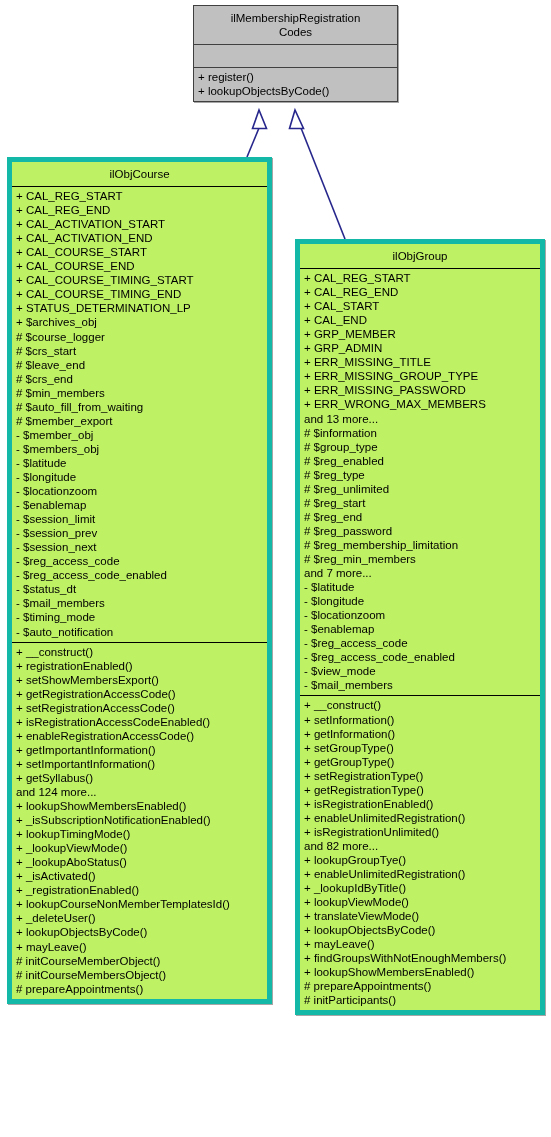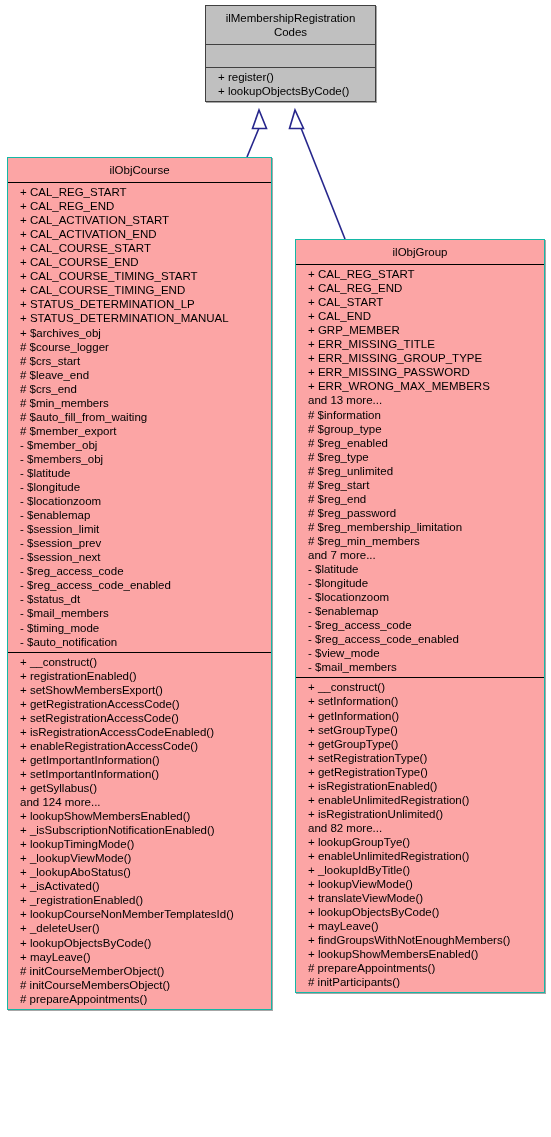--- a/index.html
+++ b/index.html
@@ -15,22 +15,22 @@
     overflow: hidden;
   }
   #diagram {
     position: absolute;
     left: 0; top: 0;
     width: 551px; height: 1137px;
   }
   .uml-class {
     position: absolute;
     box-sizing: border-box;
-    border: 1px solid #14b8a6;
-    background: #fca5a5;
+    border: 5px solid #14b8a6;
+    background: #bef264;
     font-size: 11.5px;
     line-height: 14.05px;
     color: #000000;
   }
   .uml-class.abstract-interface {
     background: #c0c0c0;
     border: 1px solid #404040;
     box-shadow: 1px 1px 0 rgba(0,0,0,0.35);
   }
   .uml-class.plain {
@@ -38,21 +38,21 @@
   }
   .class-name {
     text-align: center;
     padding: 5px 4px 5px 4px;
     font-size: 11.5px;
     line-height: 14.05px;
     white-space: pre-line;
   }
   .compartment {
     border-top: 1px solid #000000;
-    padding: 2px 3px 3px 12px;
+    padding: 2px 3px 3px 4px;
   }
   .abstract-interface .compartment {
     border-top: 1px solid #404040;
   }
   .compartment.empty {
     height: 22px;
     padding: 0;
   }
   .member {
     white-space: normal;
@@ -77,21 +77,21 @@
       <line x1="259" y1="128" x2="247" y2="157" stroke="#26268c" stroke-width="1.6"></line>
       <polygon points="259,110 252.5,128.5 266.5,128.5" fill="#ffffff" stroke="#26268c" stroke-width="1.6"></polygon>
     </g>
 
     <g>
       <line x1="301" y1="128" x2="345" y2="239" stroke="#26268c" stroke-width="1.6"></line>
       <polygon points="295,110 289.5,128.5 303.5,128.5" fill="#ffffff" stroke="#26268c" stroke-width="1.6"></polygon>
     </g>
   </svg>
 
-  <div class="uml-class abstract-interface" style="left:193px; top:5px; width:171px;margin-left:12px;">
+  <div class="uml-class abstract-interface" style="left:193px; top:5px; width:205px;">
     <div class="class-name">ilMembershipRegistration
 Codes</div>
     <div class="compartment empty"></div>
     <div class="compartment">
       <div class="member">+ register()</div>
       <div class="member">+ lookupObjectsByCode()</div>
     </div>
   </div>
 
   <div class="uml-class plain" style="left:7px; top:157px; width:265px;">
@@ -99,21 +99,20 @@
     <div class="compartment" id="course-attrs">
         <div class="member">+ CAL_REG_START</div>
         <div class="member">+ CAL_REG_END</div>
         <div class="member">+ CAL_ACTIVATION_START</div>
         <div class="member">+ CAL_ACTIVATION_END</div>
         <div class="member">+ CAL_COURSE_START</div>
         <div class="member">+ CAL_COURSE_END</div>
         <div class="member">+ CAL_COURSE_TIMING_START</div>
         <div class="member">+ CAL_COURSE_TIMING_END</div>
         <div class="member">+ STATUS_DETERMINATION_LP</div>
-        <div class="member">+ STATUS_DETERMINATION_MANUAL</div>
         <div class="member">+ $archives_obj</div>
         <div class="member"># $course_logger</div>
         <div class="member"># $crs_start</div>
         <div class="member"># $leave_end</div>
         <div class="member"># $crs_end</div>
         <div class="member"># $min_members</div>
         <div class="member"># $auto_fill_from_waiting</div>
         <div class="member"># $member_export</div>
         <div class="member">- $member_obj</div>
         <div class="member">- $members_obj</div>
@@ -161,20 +160,21 @@
   </div>
 
   <div class="uml-class plain" style="left:295px; top:239px; width:250px;">
     <div class="class-name">ilObjGroup</div>
     <div class="compartment" id="group-attrs">
         <div class="member">+ CAL_REG_START</div>
         <div class="member">+ CAL_REG_END</div>
         <div class="member">+ CAL_START</div>
         <div class="member">+ CAL_END</div>
         <div class="member">+ GRP_MEMBER</div>
+        <div class="member">+ GRP_ADMIN</div>
         <div class="member">+ ERR_MISSING_TITLE</div>
         <div class="member">+ ERR_MISSING_GROUP_TYPE</div>
         <div class="member">+ ERR_MISSING_PASSWORD</div>
         <div class="member">+ ERR_WRONG_MAX_MEMBERS</div>
         <div class="member">and 13 more...</div>
         <div class="member"># $information</div>
         <div class="member"># $group_type</div>
         <div class="member"># $reg_enabled</div>
         <div class="member"># $reg_type</div>
         <div class="member"># $reg_unlimited</div>

